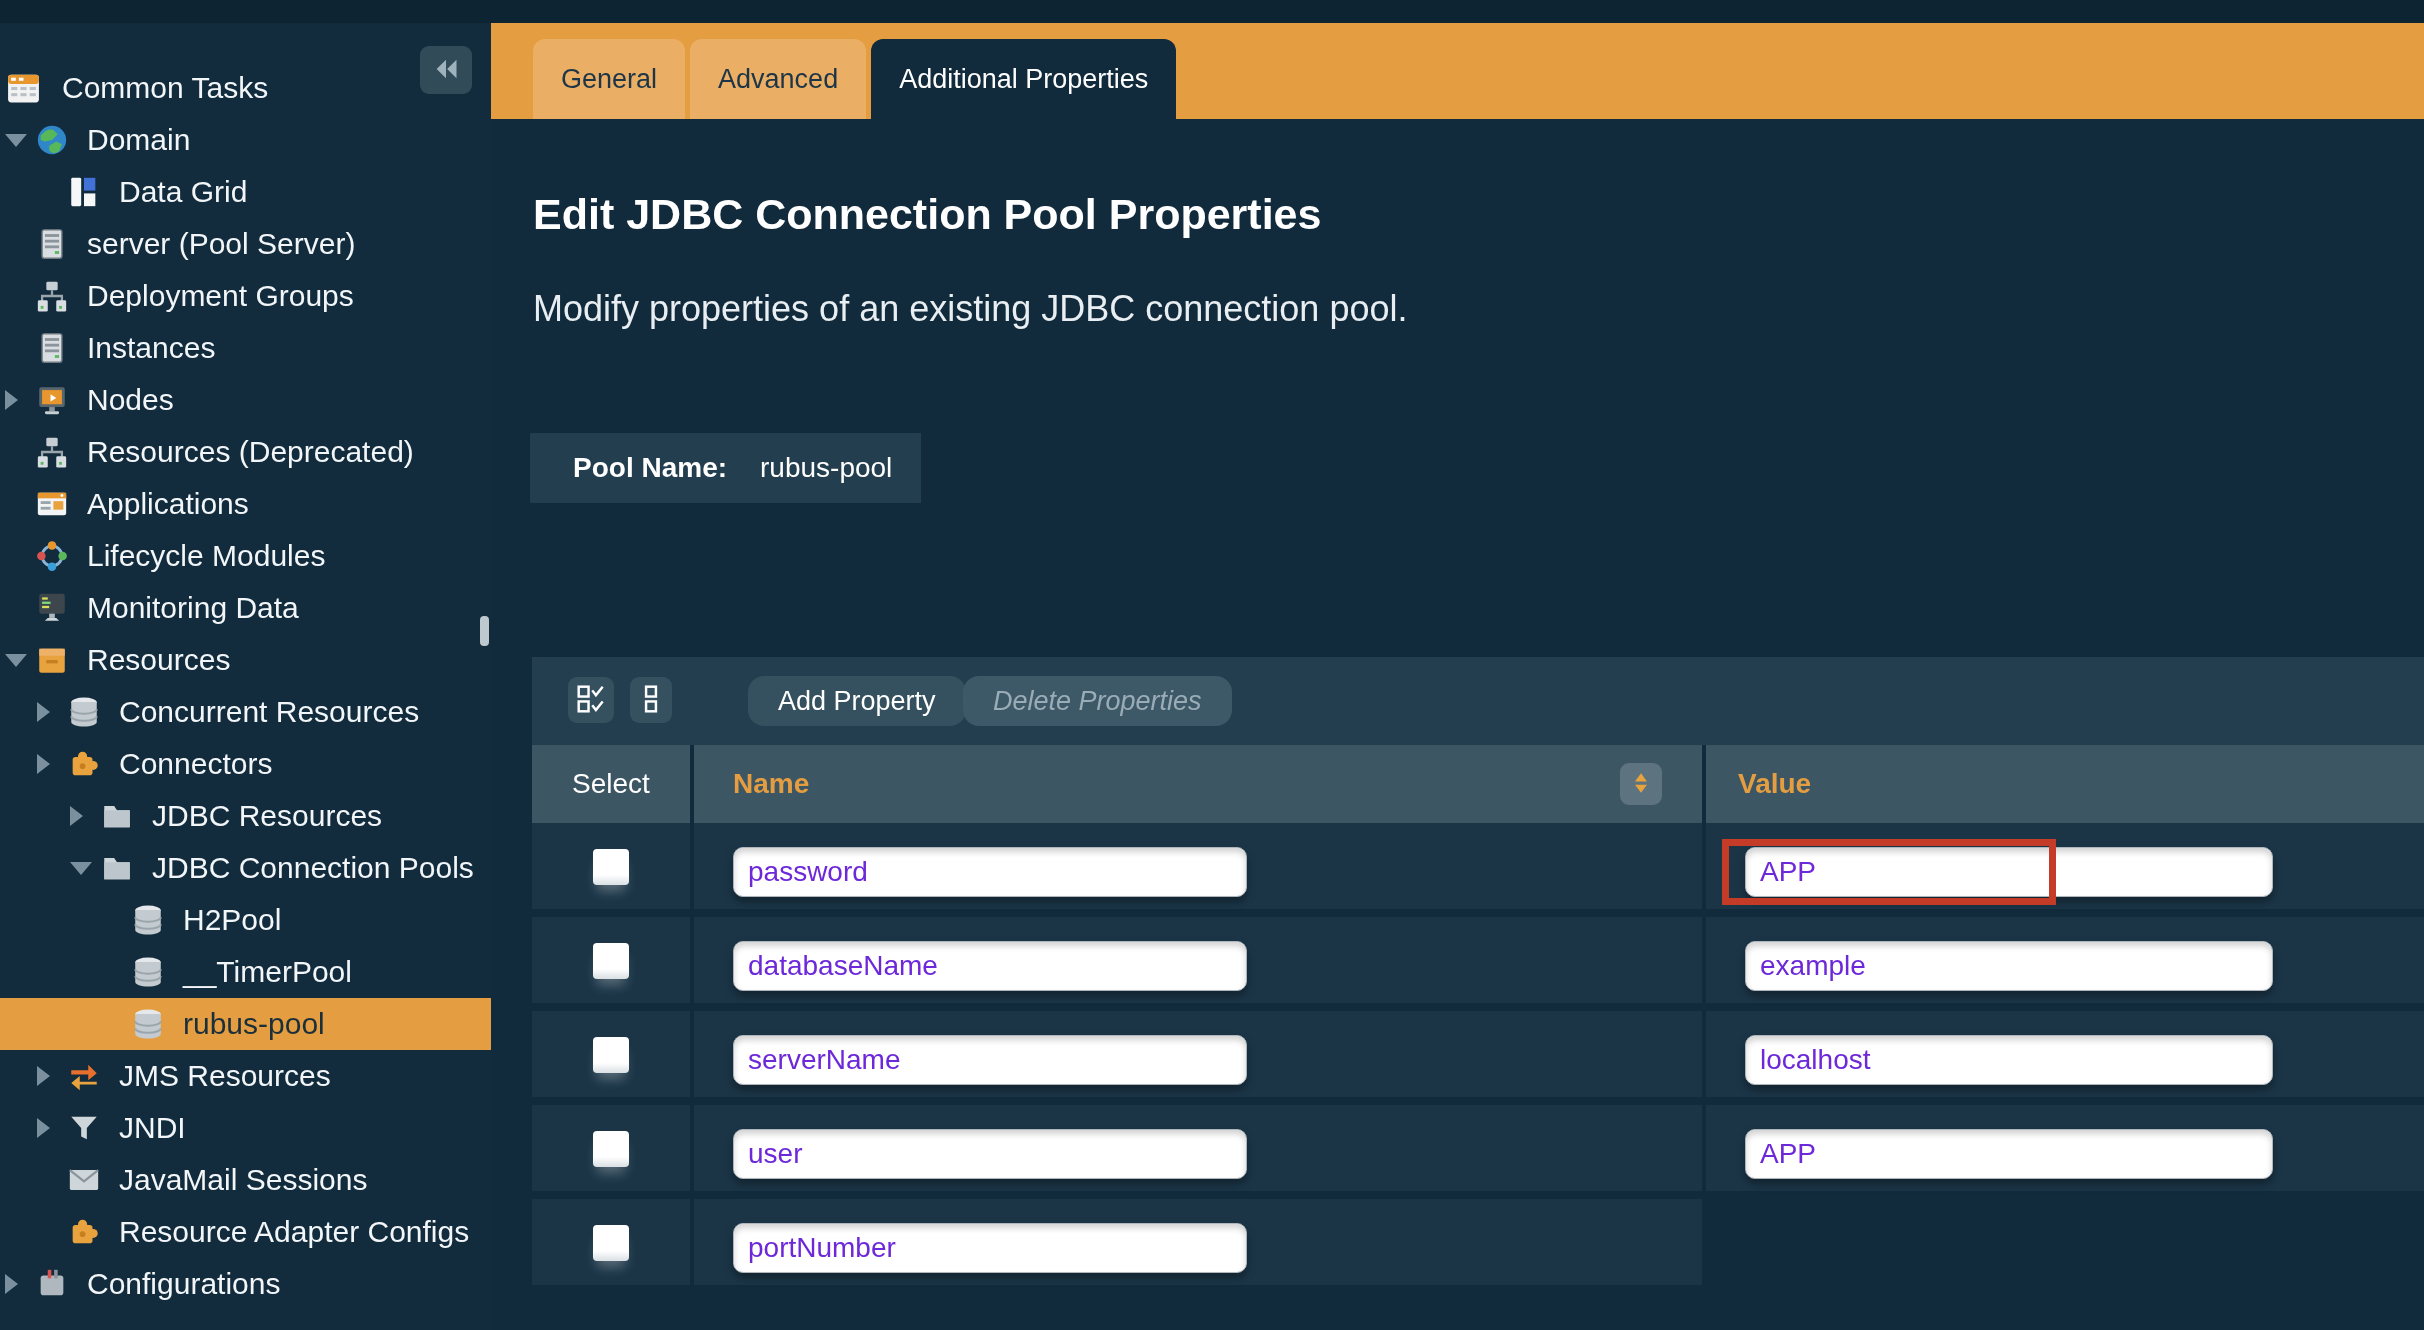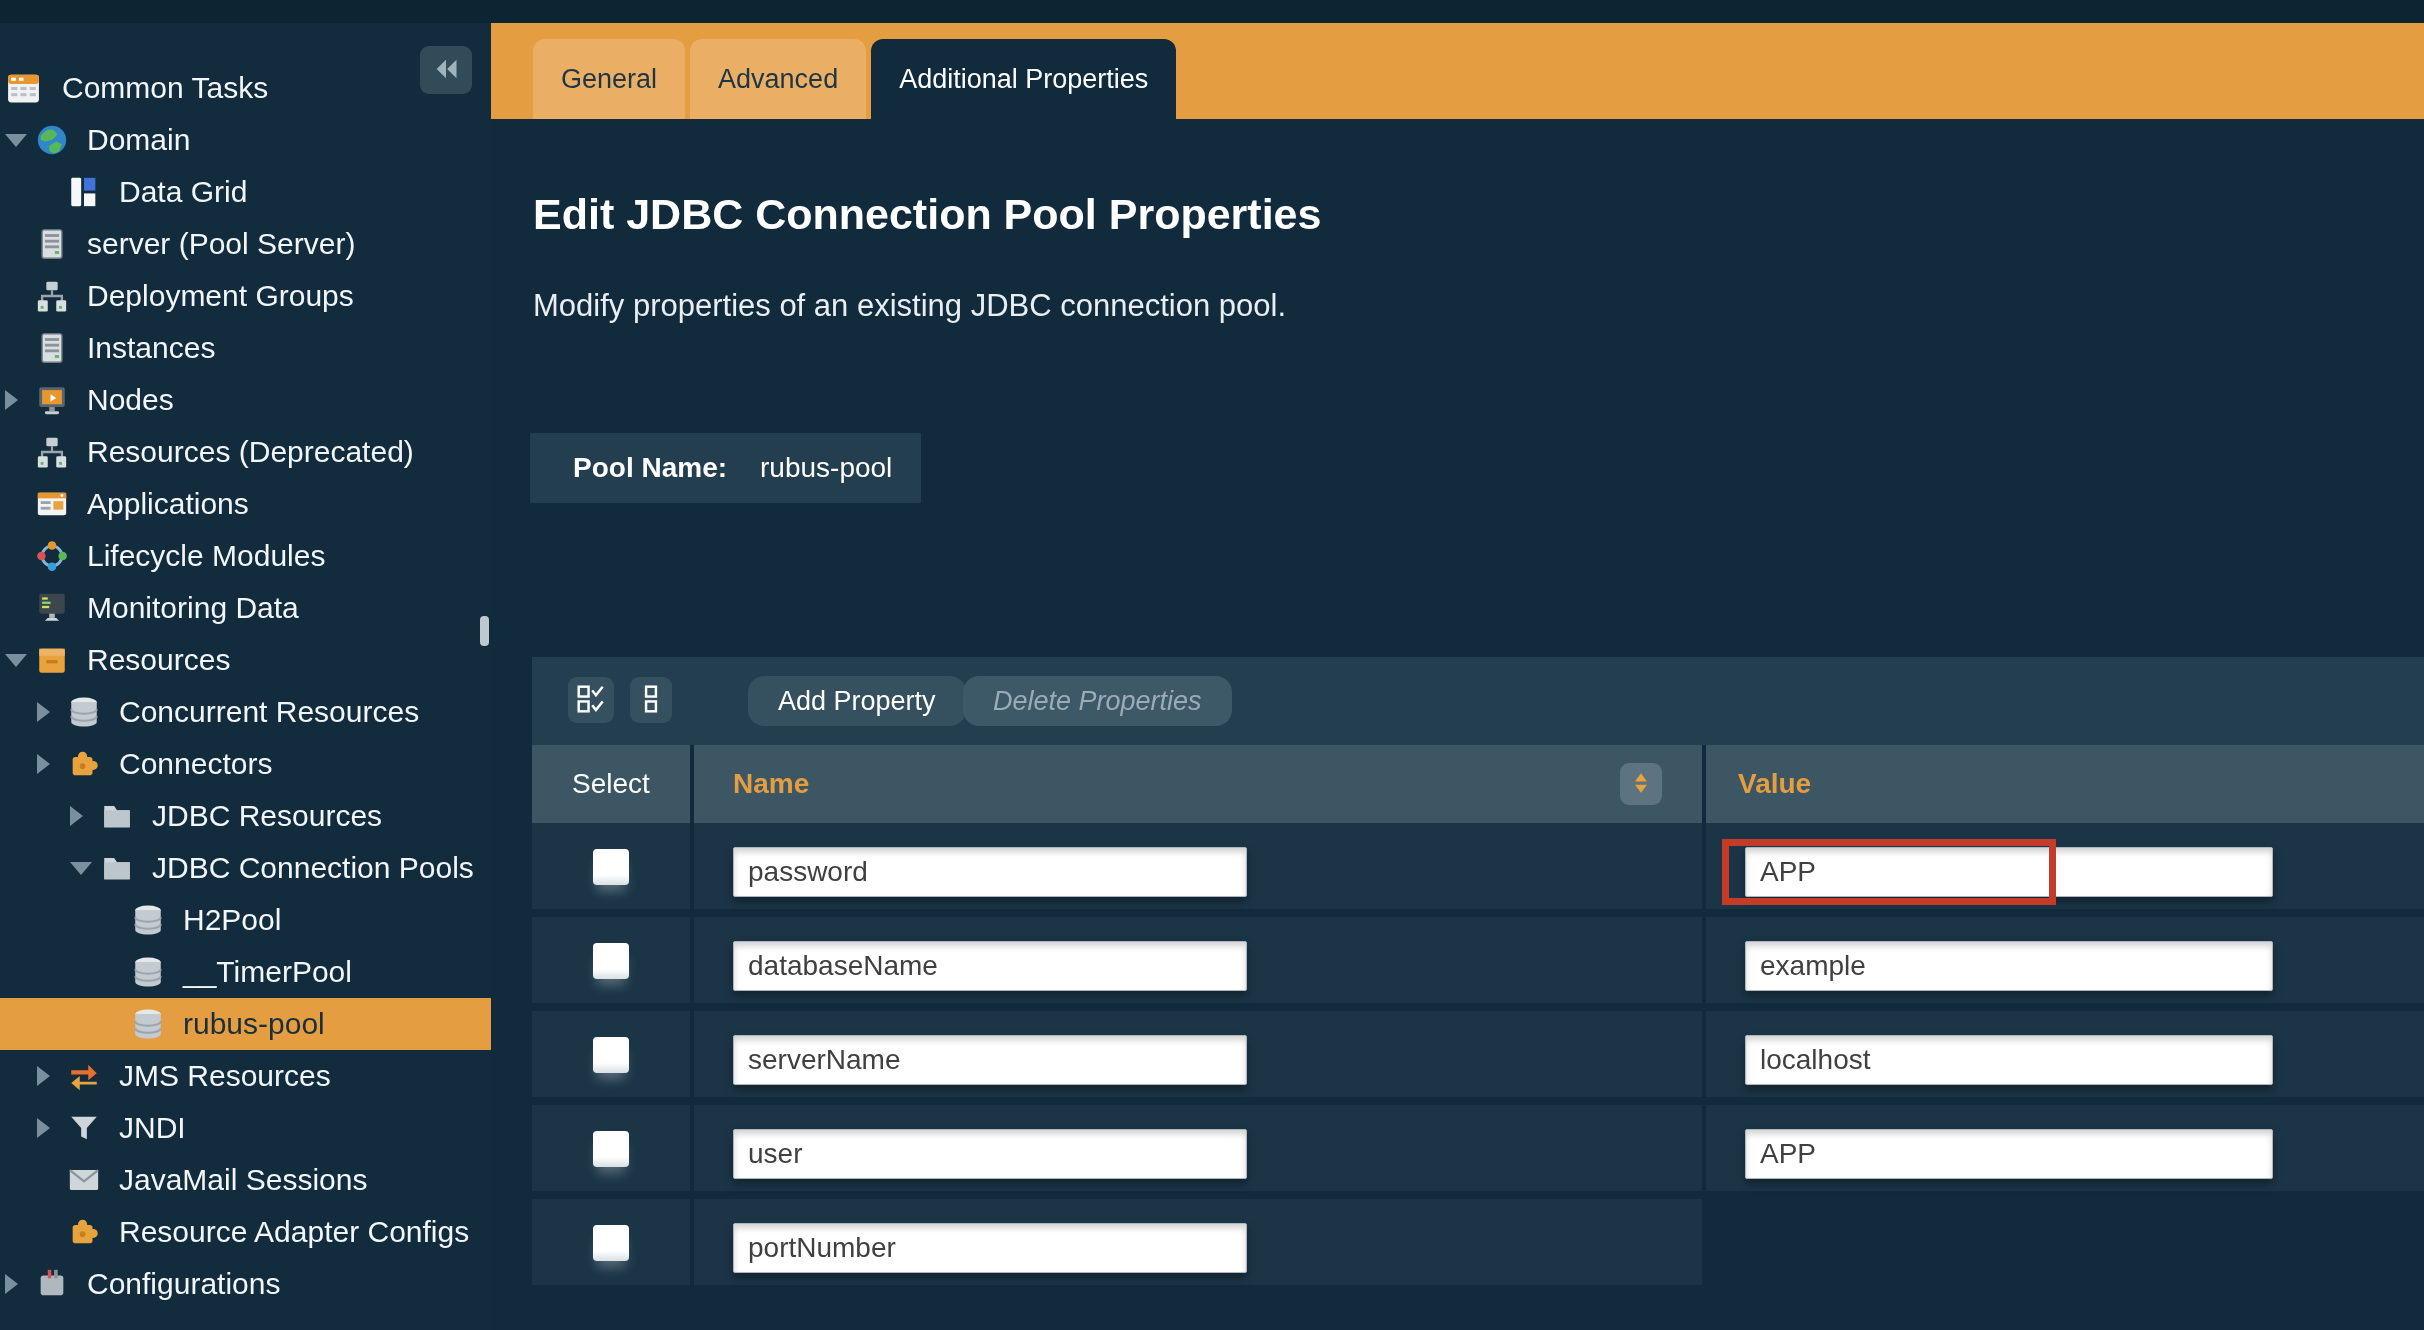--- a/index.html
+++ b/index.html
@@ -37,21 +37,21 @@
   .ticon.big svg{width:37px;height:37px}
   .scroll-thumb{position:absolute;left:480px;top:616px;width:9px;height:30px;border-radius:4px;background:#BEC9CF}
 
   
   .main{position:absolute;left:491px;top:0;width:1933px;height:1330px;background:var(--bg)}
   .tabbar{position:absolute;left:0;top:23px;width:100%;height:96px;background:var(--orange);display:flex;align-items:flex-end;padding-left:42px;gap:5px}
   .tab{height:80px;border:none;border-radius:12px 12px 0 0;background:var(--tab2);color:#1D3546;font-size:27px;font-family:inherit;padding:0 28px;cursor:pointer}
   .tab.active{background:var(--bg);color:#FFFFFF}
 
   .h1{position:absolute;left:42px;top:190px;font-size:43px;font-weight:bold;color:#FFFFFF}
-  .desc{position:absolute;left:42px;top:288px;font-size:31px;color:#E8EEF1}
+  .desc{position:absolute;left:42px;top:288px;font-size:36px;color:#E8EEF1}
 
   .poolpanel{position:absolute;left:39px;top:433px;width:391px;height:70px;background:var(--panel);display:flex;align-items:center;padding-left:43px;font-size:28px;color:#FFFFFF}
   .poolpanel .pl{font-weight:bold}
   .poolpanel .pv{margin-left:33px}
 
   .sechdr{position:absolute;left:41px;top:583px;right:0;height:74px;background:var(--orange);display:flex;align-items:center;padding-left:36px;font-size:29px;font-weight:bold;color:#173649}
 
   .toolbar{position:absolute;left:41px;top:657px;right:0;height:88px;background:var(--panel)}
   .iconbtn{position:absolute;top:20px;height:46px;border:none;border-radius:9px;background:var(--btn);display:flex;align-items:center;justify-content:center;cursor:pointer}
   .iconbtn svg{width:30px;height:32px}
@@ -69,21 +69,21 @@
   .hc-value{left:1174px;right:0;padding-left:32px;color:var(--orange);font-weight:bold;font-size:28px}
   .sortbtn{position:absolute;right:40px;top:18px;width:42px;height:42px;border:none;border-radius:9px;background:var(--sort);display:flex;align-items:center;justify-content:center;cursor:pointer}
   .sortbtn svg{width:26px;height:26px}
 
   .trow{position:absolute;left:0;right:0;height:86px}
   .tcell{position:absolute;top:0;height:86px;background:var(--row)}
   .c-select{left:0;width:158px}
   .c-name{left:162px;width:1008px}
   .c-value{left:1174px;right:0}
   .checkbox{position:absolute;left:61px;top:26px;width:36px;height:36px;border-radius:4px;background:linear-gradient(#ffffff 0 72%,#d9dfe3);box-shadow:0 10px 12px -4px rgba(255,255,255,.28);cursor:pointer}
-  .cinput{position:absolute;left:39px;top:24px;height:50px;border:1px solid #aeb6bc;border-radius:2px;background:#ffffff;color:#404040;font-size:28px;font-family:inherit;padding:0 14px;box-shadow:inset 0 4px 6px rgba(0,0,0,.18),0 5px 9px rgba(0,0,0,.35)}
+  .cinput{position:absolute;left:39px;top:24px;height:50px;border:1px solid #aeb6bc;border-radius:10px;background:#ffffff;color:#6d28d9;font-size:28px;font-family:inherit;padding:0 14px;box-shadow:inset 0 4px 6px rgba(0,0,0,.18),0 5px 9px rgba(0,0,0,.35)}
   .cinput.name{width:514px}
   .cinput.value{width:528px}
 
   .annotation{position:absolute;left:1190px;top:94px;width:334px;height:66px;border:7px solid var(--red);z-index:9;pointer-events:none}
 </style>
 </head>
 <body>
 
 <div class="topstrip"></div>
 

